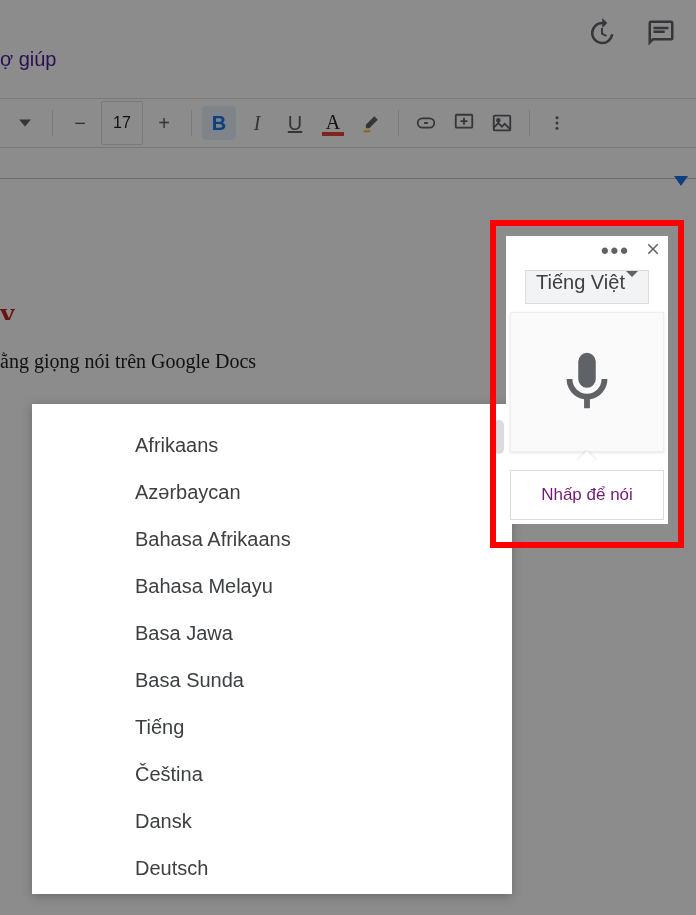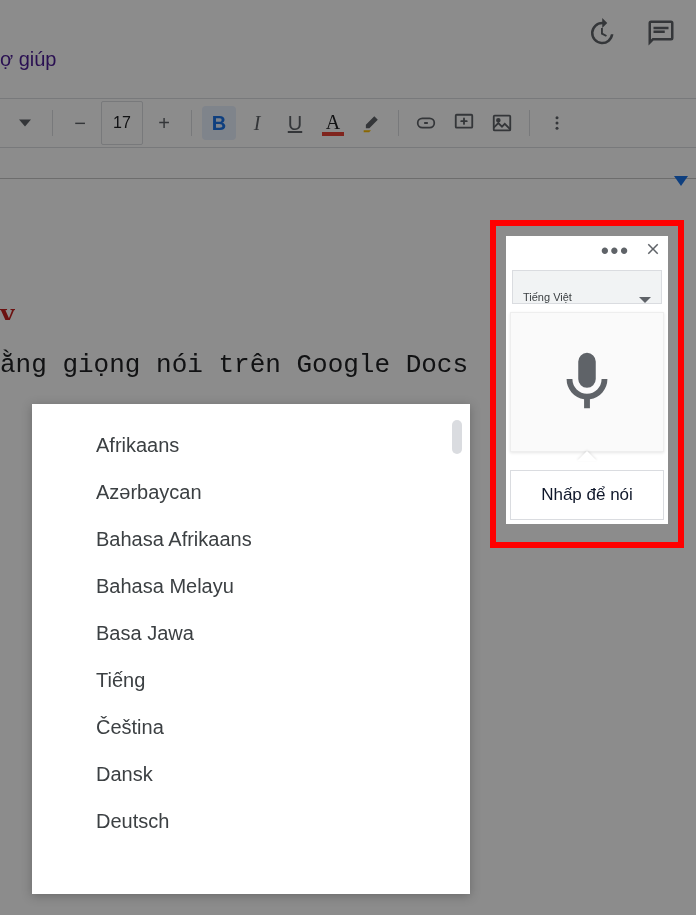--- a/index.html
+++ b/index.html
@@ -93,22 +93,22 @@
     border-left: 7px solid transparent;
     border-right: 7px solid transparent;
     border-top: 10px solid #1a73e8;
   }
 
   
   .doc-heading {
     position: absolute;
     top: 350px;
     left: 0;
-    font-family: Liberation Mono, monospace;
-    font-size: 26px;
+    font-family: Liberation Serif, serif;
+    font-size: 20px;
     color: #202124;
     white-space: nowrap;
     z-index: 1;
   }
   .red-accent {
     position: absolute;
     top: 296px;
     left: 0;
     width: 20px;
     height: 24px;
@@ -120,27 +120,28 @@
     font-size: 30px;
     color: #c5221f;
     font-weight: bold;
   }
 
   
   .lang-list {
     position: absolute;
     top: 404px;
     left: 32px;
-    width: 438px;
+    width: 480px;
     height: 490px;
     background: #fff;
     box-shadow: 0 2px 10px rgba(0,0,0,0.25);
     z-index: 100;
     overflow: hidden;
     padding-top: 18px;
+    padding-left: 39px;
   }
   .lang-list .scroll-thumb {
     position: absolute;
     top: 16px;
     right: 8px;
     width: 10px;
     height: 34px;
     background: #dadce0;
     border-radius: 5px;
   }
@@ -173,29 +174,29 @@
     display: flex;
     justify-content: flex-end;
     align-items: center;
     gap: 14px;
     padding: 4px 6px 8px 0;
   }
   .voice-top svg, .voice-top .dots { color: #5f6368; fill: #5f6368; }
   .dots { font-size: 22px; letter-spacing: 2px; line-height: 10px; font-weight: bold; }
   .close-x svg { width: 18px; height: 18px; }
   .lang-select {
-    margin: 0 6px;
+    margin: 0 19px;
     height: 34px;
     border: 1px solid #dadce0;
     background: #f1f3f4;
     display: flex;
-    align-items: flex-end;
+    align-items: flex-start;
     justify-content: space-between;
     padding: 0 10px;
-    font-size: 11px;
+    font-size: 20px;
     color: #3c4043;
   }
   .lang-select .caret {
     width: 0; height: 0;
     border-left: 6px solid transparent;
     border-right: 6px solid transparent;
     border-top: 6px solid #5f6368;
   }
   .mic-area {
     height: 140px;
@@ -220,21 +221,21 @@
     border-bottom: 10px solid #fff;
     filter: drop-shadow(0 -1px 1px rgba(0,0,0,0.1));
   }
   .voice-label {
     margin: 18px 4px 4px 4px;
     border: 1px solid #dadce0;
     background: #fff;
     text-align: center;
     padding: 14px 4px;
     font-size: 17px;
-    color: #0f172a;
+    color: #701a75;
   }
 </style>
 </head>
 <body>
 
 <div class="top-icons">
   <span>
     <svg viewBox="0 0 24 24">
         <path d="M13 3a9 9 0 1 0 8.94 10H19.9A7 7 0 1 1 13 5v3l4-4-4-4v3zM12 8v5l4 2 .75-1.23L13.5 12V8H12z"></path>
       </svg>
@@ -317,20 +318,21 @@
 <div class="overlay"></div>
 
 <div class="lang-list">
   <div class="scroll-thumb"></div>
   <div id="lang-items">
       <div class="lang-item">Afrikaans</div>
       <div class="lang-item">Azərbaycan</div>
       <div class="lang-item">Bahasa Afrikaans</div>
       <div class="lang-item">Bahasa Melayu</div>
       <div class="lang-item">Basa Jawa</div>
+      <div class="lang-item">Basa Sunda</div>
       <div class="lang-item">Tiếng</div>
       <div class="lang-item">Čeština</div>
       <div class="lang-item">Dansk</div>
       <div class="lang-item">Deutsch</div>
     </div>
 </div>
 
 <div class="voice-wrap">
   <div class="voice-panel">
     <div class="voice-top">

